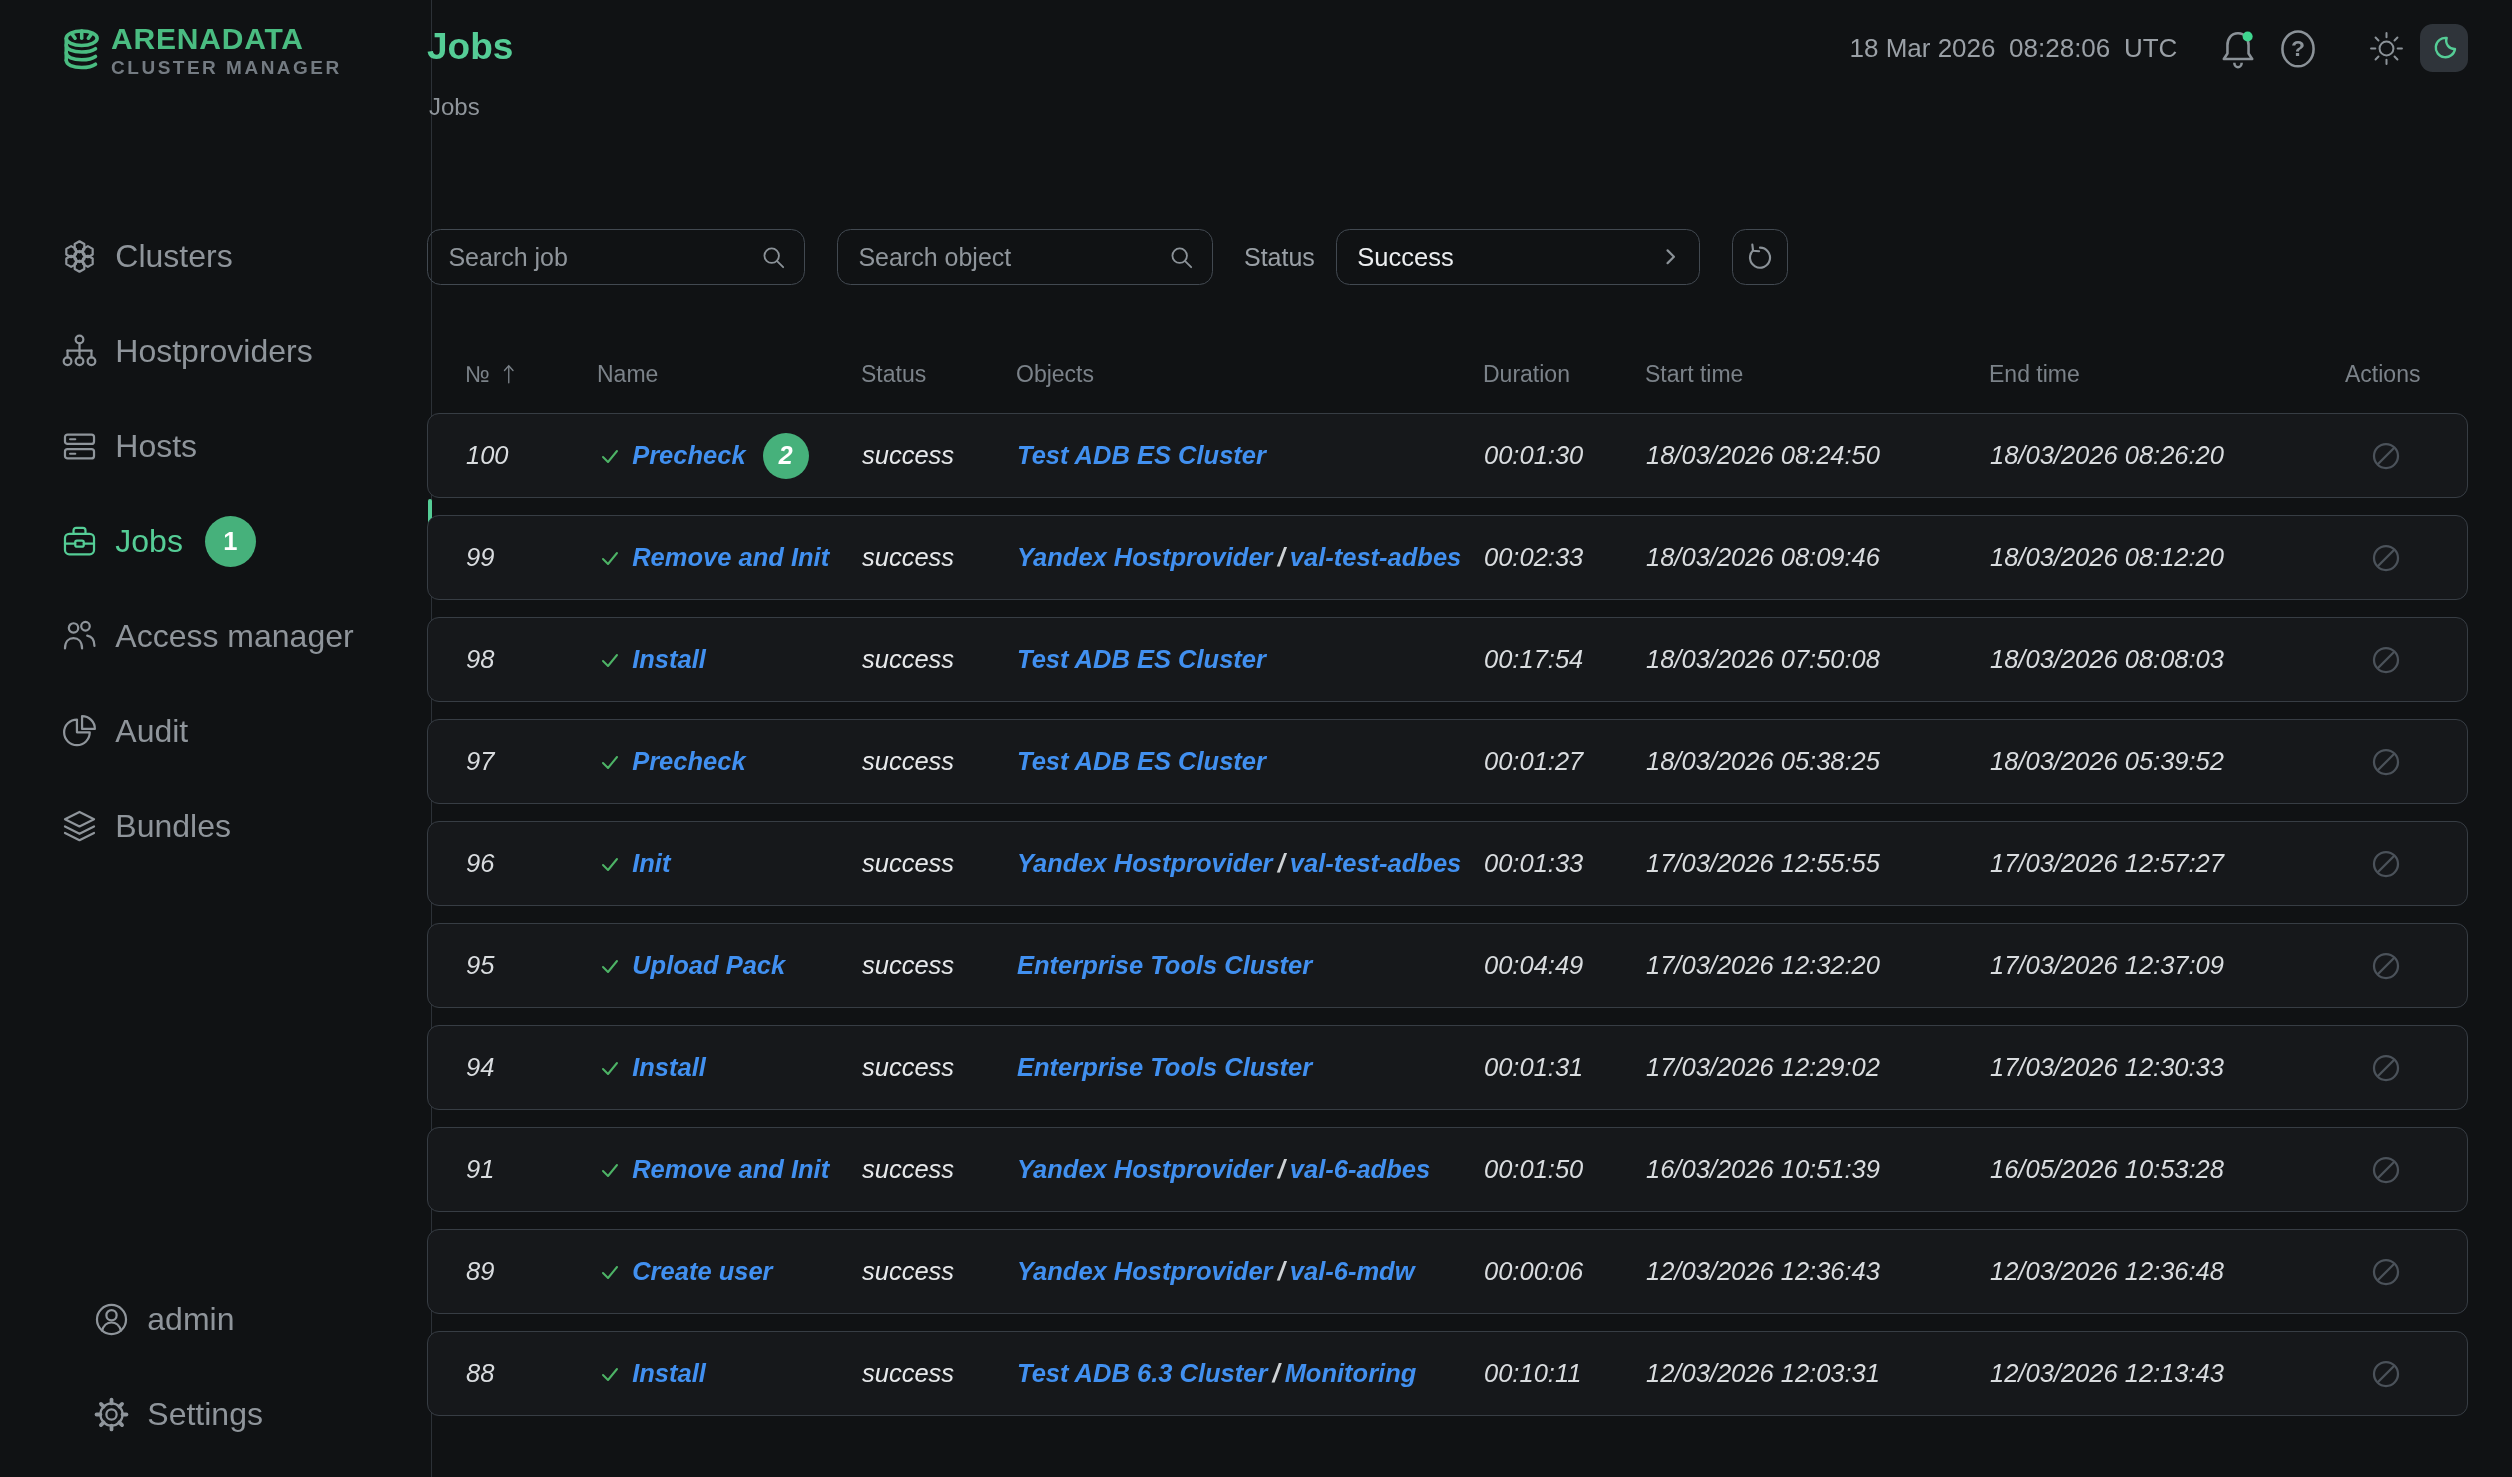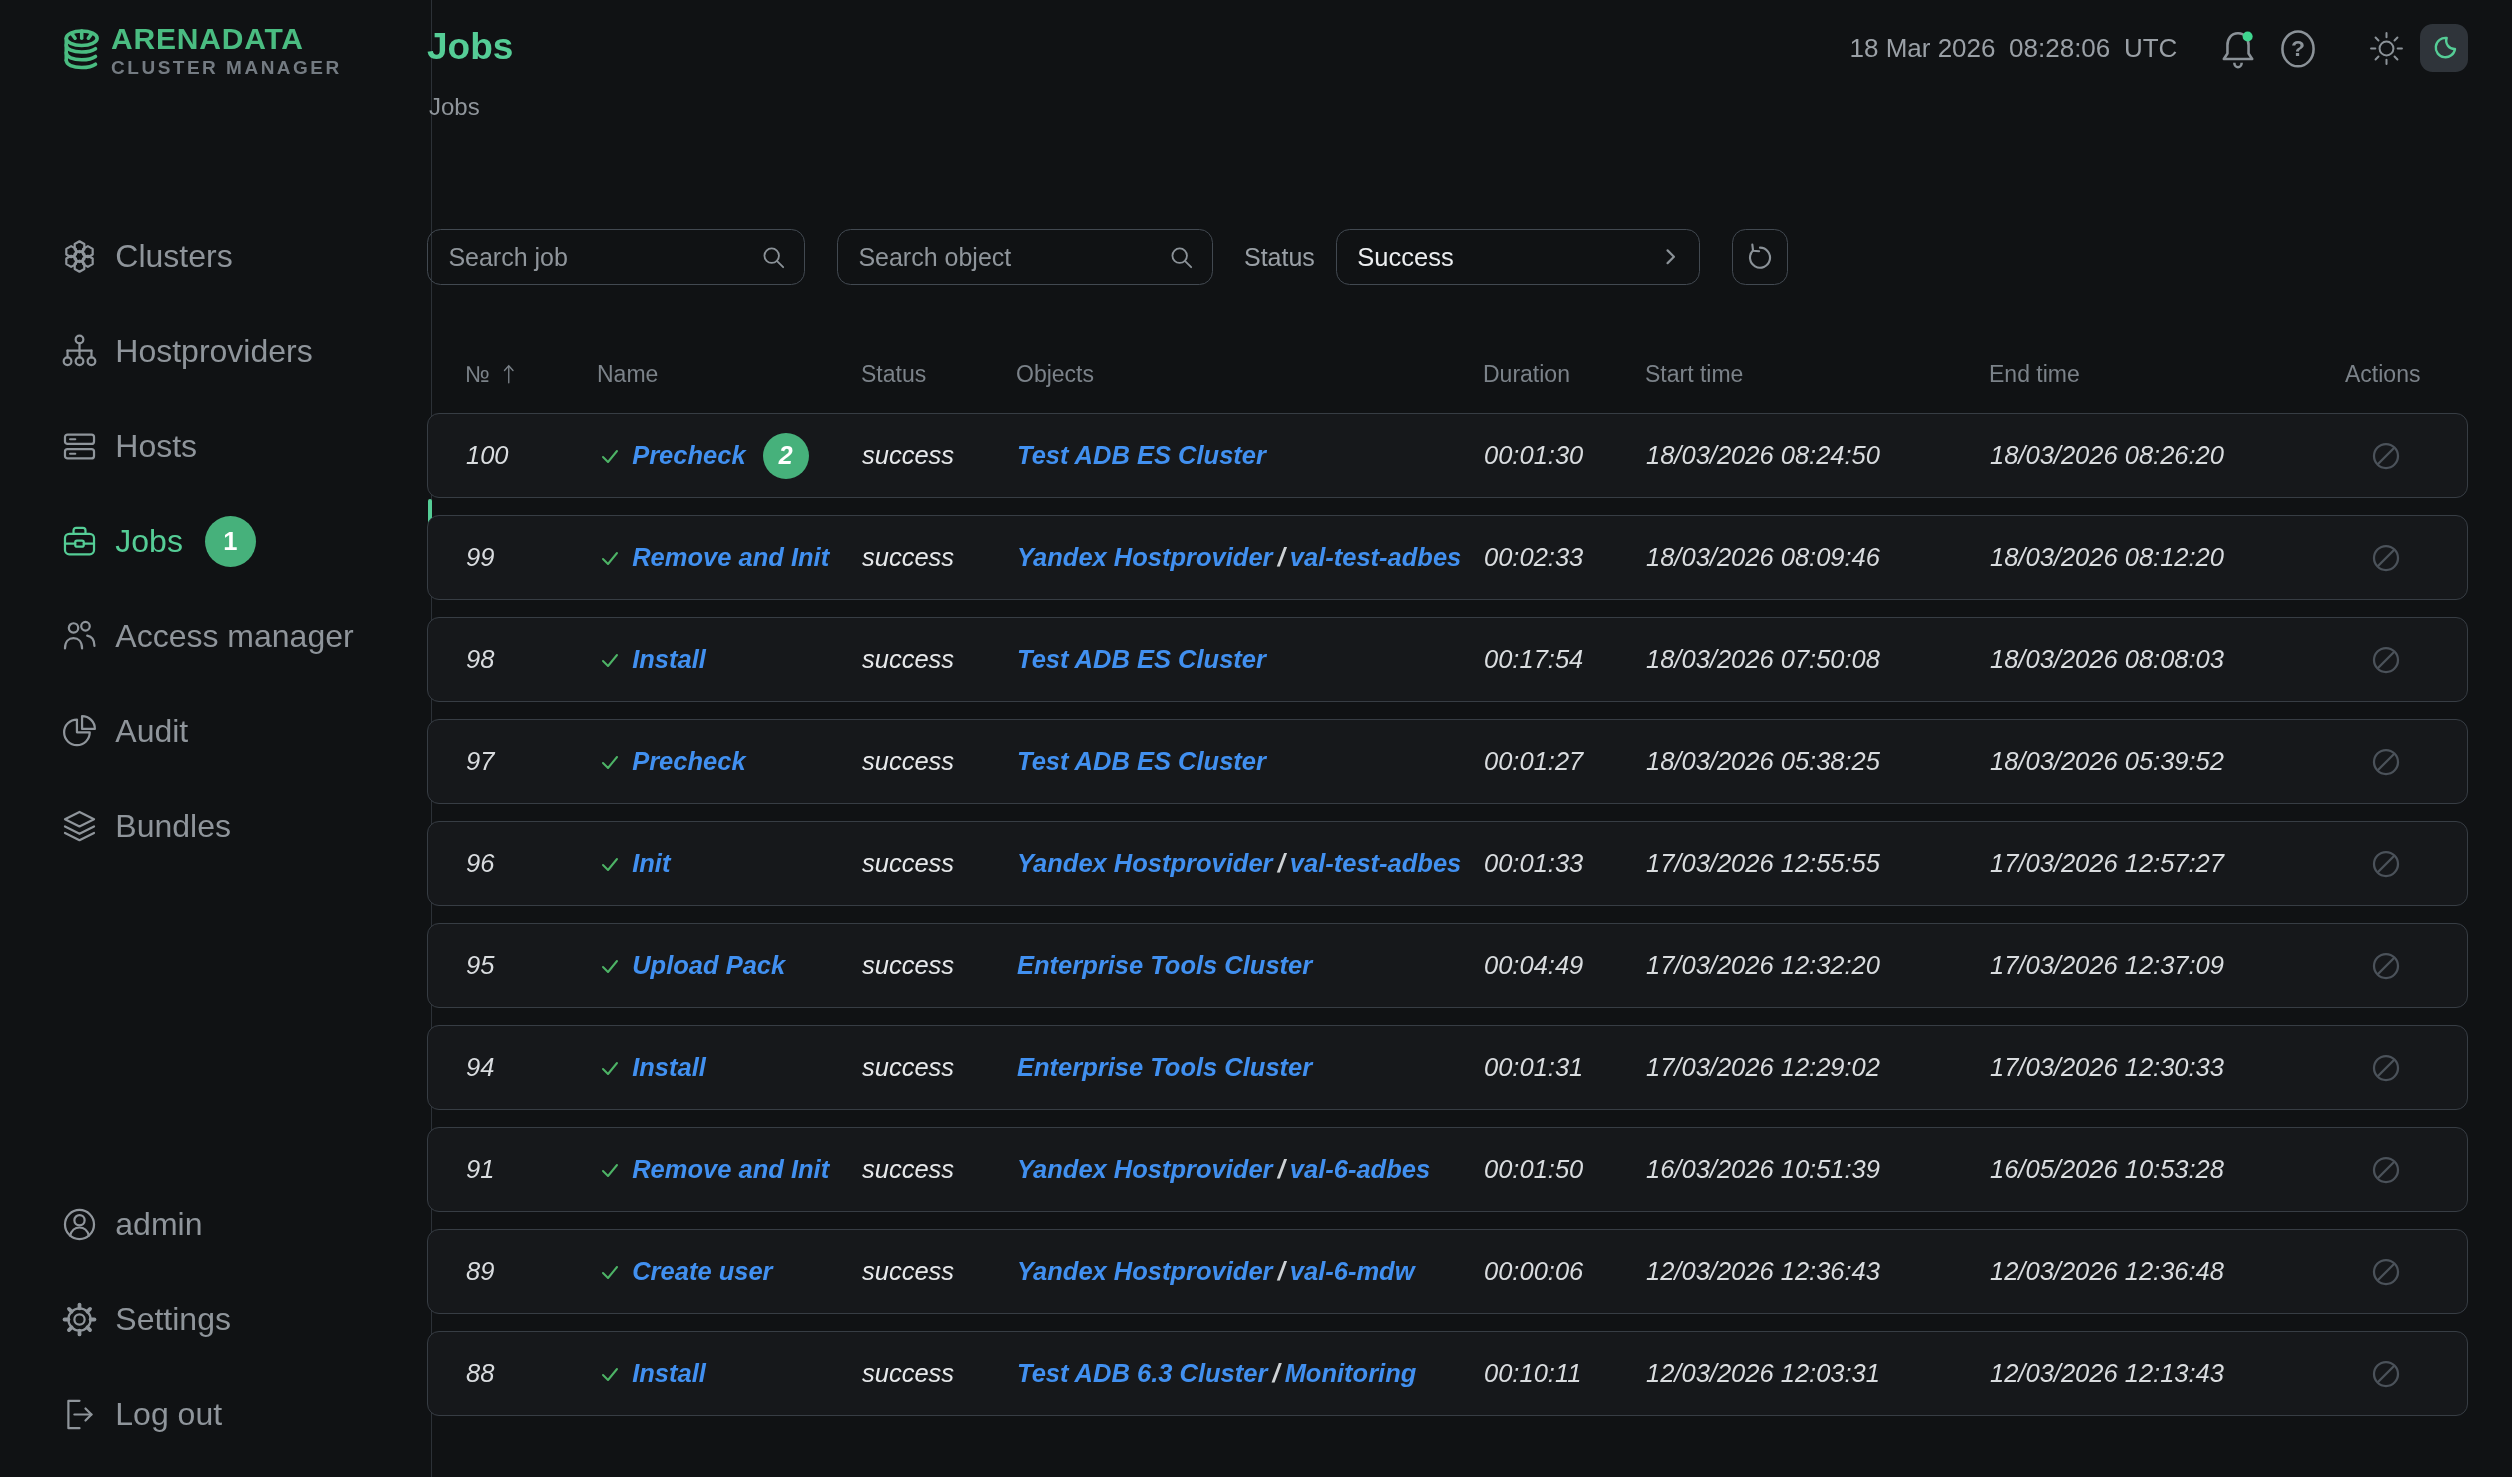--- a/index.html
+++ b/index.html
@@ -14,21 +14,21 @@
 
   
   .sidebar { position:absolute; left:0; top:0; width:432px; height:100%; border-right:0.8px solid var(--divider); }
   .logo { position:absolute; top:22px; left:53px; display:flex; align-items:flex-start; }
   .logo-icon { width:53px; height:53px; color:var(--brand-green); margin-top:3.4px; }
   .logo-text { margin-left:5.1px; }
   .brand-name { font-size:30px; font-weight:700; letter-spacing:0.8px; color:var(--brand-green); line-height:34px; }
   .brand-sub { font-size:19px; font-weight:700; letter-spacing:2.5px; color:#747b82; margin-top:0.8px; }
 
   .nav { position:absolute; top:209px; left:0; right:0; }
-  .nav-bottom { position:absolute; bottom:15.3px; left:0; right:0; }
+  .nav-bottom { position:absolute; bottom:15.3px; left:0; right:0;padding-left:32px; }
   .nav-item { position:relative; height:95px; display:flex; align-items:center; padding-left:59px; cursor:pointer; color:var(--text-dim); }
   .nav-icon { width:41px; height:41px; flex:0 0 41px; }
   .nav-icon svg { width:41px; height:41px; }
   .nav-label { margin-left:15.3px; font-size:32px; }
   .nav-item.active { color:var(--accent); }
   .active-bar { position:absolute; right:-0.8px; top:5.1px; width:4.2px; height:85px; background:var(--accent); border-radius:2.5px; }
   .badge { display:inline-flex; align-items:center; justify-content:center; background:var(--badge-green); color:#fff; border-radius:50%; font-weight:700; }
   .nav-badge { width:51px; height:51px; margin-left:22px; font-size:25.5px; }
 
   
@@ -225,30 +225,20 @@
             <line x1="24" y1="6.5" x2="24" y2="11" transform="rotate(90 24 24)" stroke-width="4.4"></line>
             <line x1="24" y1="6.5" x2="24" y2="11" transform="rotate(135 24 24)" stroke-width="4.4"></line>
             <line x1="24" y1="6.5" x2="24" y2="11" transform="rotate(180 24 24)" stroke-width="4.4"></line>
             <line x1="24" y1="6.5" x2="24" y2="11" transform="rotate(225 24 24)" stroke-width="4.4"></line>
             <line x1="24" y1="6.5" x2="24" y2="11" transform="rotate(270 24 24)" stroke-width="4.4"></line>
             <line x1="24" y1="6.5" x2="24" y2="11" transform="rotate(315 24 24)" stroke-width="4.4"></line>
           </svg>
         </span>
         <span class="nav-label">Settings</span>
       </div>
-      <div class="nav-item">
-        <span class="nav-icon">
-          <svg viewBox="0 0 48 48" fill="none" stroke="currentColor" stroke-width="2.6" stroke-linecap="round" stroke-linejoin="round">
-            <path d="M24 8 H11 V40 H24"></path>
-            <line x1="18" y1="24" x2="38" y2="24"></line>
-            <path d="M31 17 L38 24 L31 31"></path>
-          </svg>
-        </span>
-        <span class="nav-label">Log out</span>
-      </div>
     </div>
 </div>
 
 <div class="main">
   <div class="page-title">Jobs</div>
   <div class="breadcrumb">Jobs</div>
 
   <div class="topbar-right">
     <span class="datetime">
       <span>18 Mar 2026</span>

